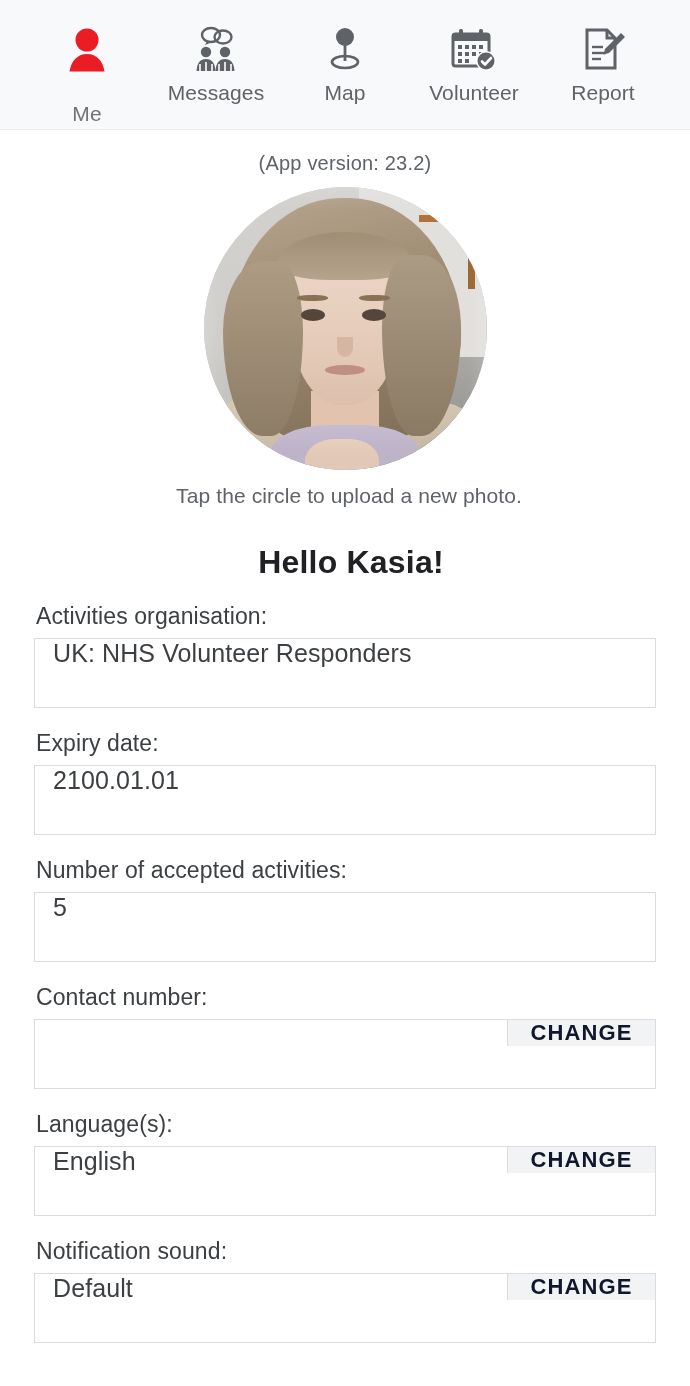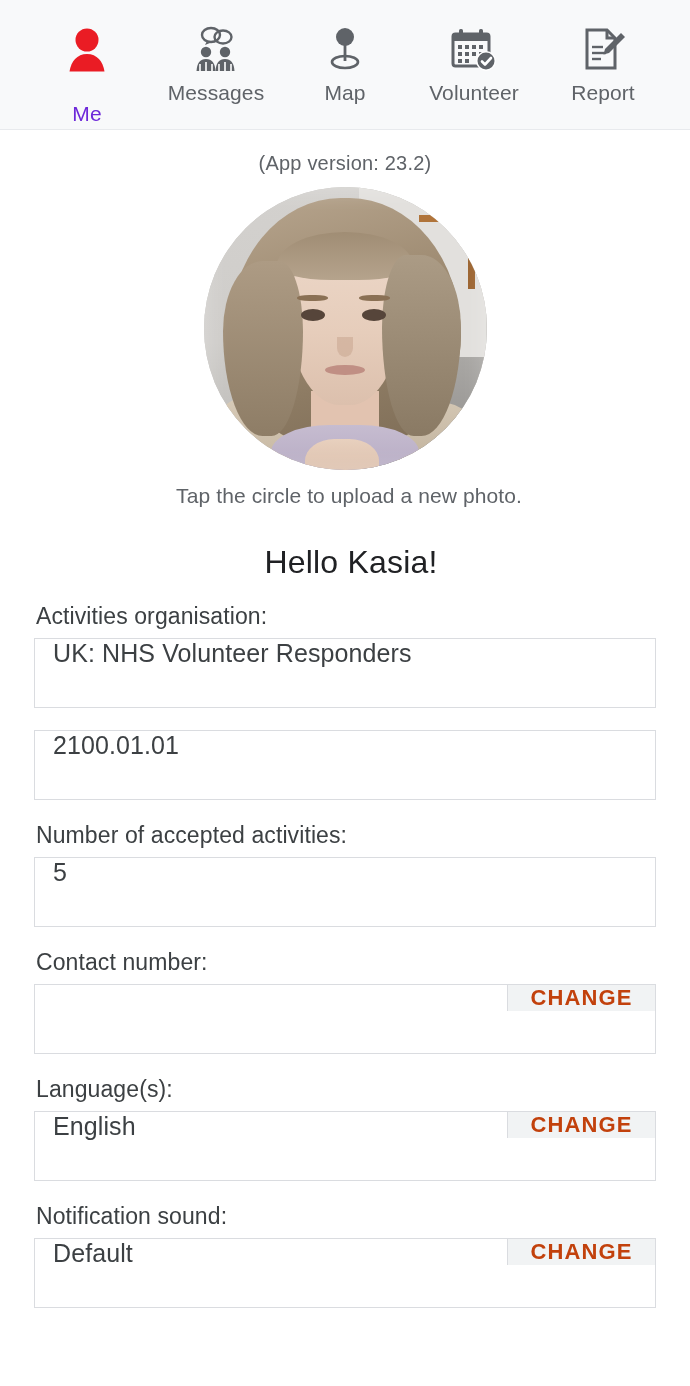--- a/index.html
+++ b/index.html
@@ -40,21 +40,21 @@
     display: flex;
     align-items: center;
     justify-content: center;
   }
   .navlabel {
     font-size: 21px;
     color: #5f6368;
     margin-top: 3px;
     letter-spacing: .1px;
   }
-  .navitem.active .navlabel { color: #6d28d9; margin-top: 24px; }
+  .navitem.active .navlabel { color: #737373; margin-top: 24px; }
 
   
   .version {
     text-align: center;
     font-size: 20px;
     color: #5f6368;
     margin-top: 22px;
     letter-spacing: .2px;
   }
 
@@ -173,21 +173,21 @@
     font-size: 21px;
     color: #5f6368;
     margin-top: 14px;
     letter-spacing: .1px;
     padding-left: 8px;
   }
 
   .greeting {
     text-align: center;
     font-size: 32px;
-    font-weight: normal;
+    font-weight: bold;
     color: #202124;
     margin-top: 36px;
     letter-spacing: .2px;
     margin-left: 12px;
   }
 
   
   .form { padding: 0 34px; margin-top: 22px; }
   .field-label {
     font-size: 23px;
@@ -228,21 +228,21 @@
   .change-btn {
     width: 147px;
     background: #f1f3f4;
     border-left: 1px solid #dadce0;
     display: flex;
     align-items: center;
     justify-content: center;
     font-size: 22px;
     font-weight: bold;
     letter-spacing: 1.1px;
-    color: #c2410c;
+    color: #0f172a;
     cursor: pointer;
   }
 </style>
 </head>
 <body>
 
 <div class="topbar">
 
   <div class="navitem active">
     <div class="navicon">
@@ -368,20 +368,21 @@
 <div class="form">
 
   <div class="field-group">
     <div class="field-label">Activities organisation:</div>
     <div class="field-box">
       <div class="field-value">UK: NHS Volunteer Responders</div>
     </div>
   </div>
 
   <div class="field-group">
+    <div class="field-label">Expiry date:</div>
     <div class="field-box">
       <div class="field-value">2100.01.01</div>
     </div>
   </div>
 
   <div class="field-group">
     <div class="field-label">Number of accepted activities:</div>
     <div class="field-box">
       <div class="field-value">5</div>
     </div>

